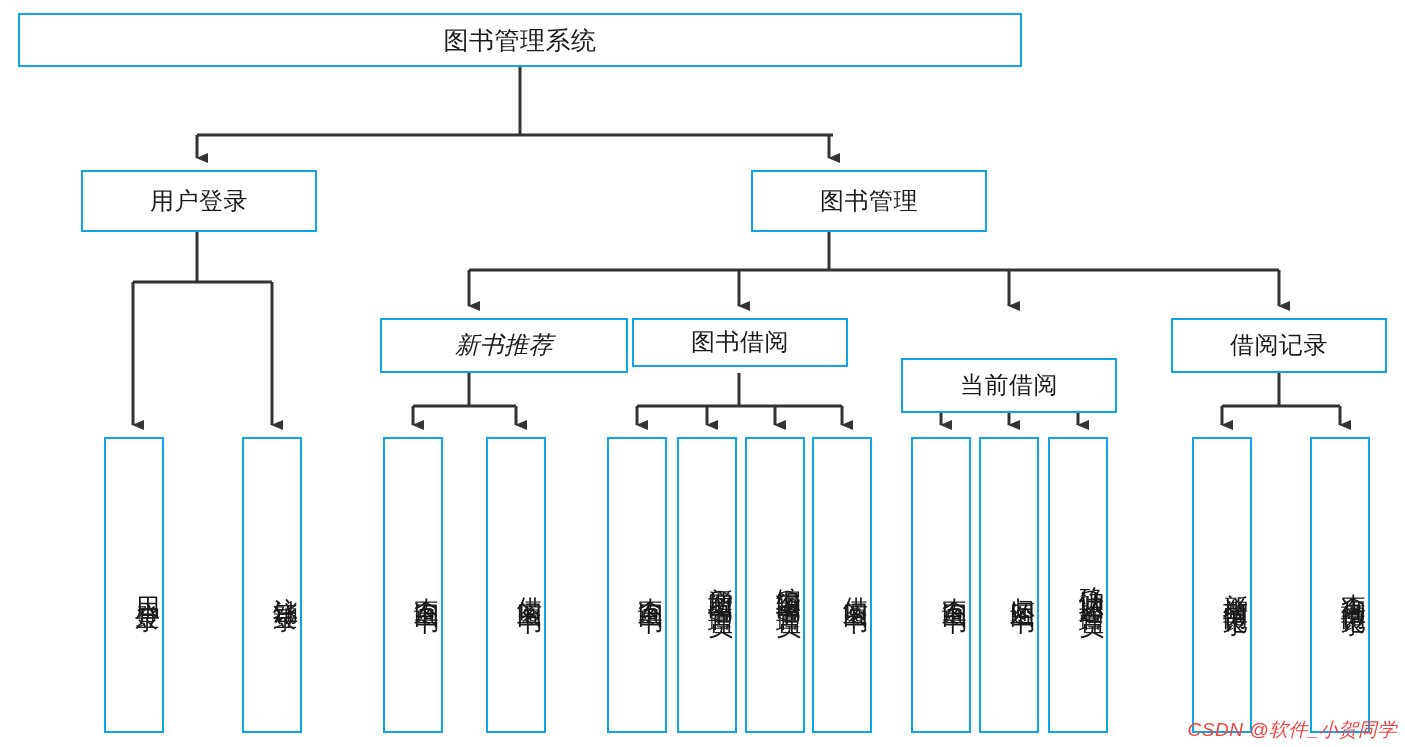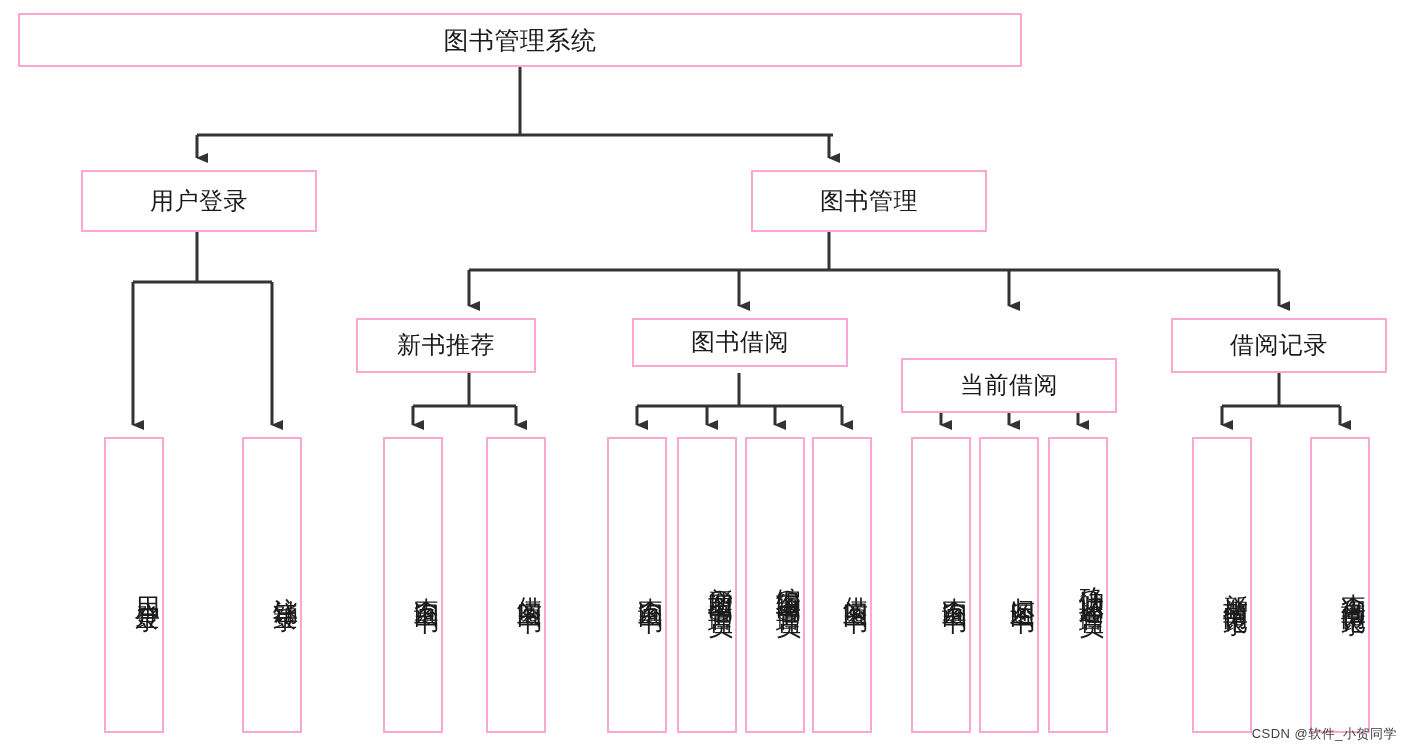--- a/index.html
+++ b/index.html
@@ -18,21 +18,21 @@
   svg#wires{
     position:absolute;
     left:0; top:0;
     width:1405px; height:747px;
     pointer-events:none;
   }
   .node{
     position:absolute;
     box-sizing:border-box;
     background:#ffffff;
-    border:2px solid #f9a8d4;
+    border:2px solid #0ea5e9;
     display:flex;
     align-items:center;
     justify-content:center;
     color:#1a1a1a;
     line-height:1.12;
   }
   .node.h{
     font-size:24px;
     letter-spacing:0.5px;
   }
@@ -52,24 +52,25 @@
   .node.leaf .vtext{
     writing-mode:vertical-rl;
     text-orientation:upright;
     white-space:nowrap;
     display:block;
   }
   .watermark{
     position:absolute;
     right:8px;
     bottom:4px;
-    font-size:13px;
-    color:#404040;
+    font-size:19px;
+    color:#ef4444;
     white-space:nowrap;
     letter-spacing:0.5px;
+    font-style:italic;
   }
 </style>
 </head>
 <body>
 
 <div id="canvas">
 
   <svg id="wires" viewBox="0 0 1405 747" xmlns="http://www.w3.org/2000/svg">
     <defs>
       <marker id="arw" markerWidth="10" markerHeight="12" refX="5" refY="11" orient="auto" markerUnits="userSpaceOnUse">
@@ -125,21 +126,21 @@
   </div>
 
   <div class="node h" style="left:81px; top:170px; width:236px; height:62px;">
     <span>用户登录</span>
   </div>
 
   <div class="node h" style="left:751px; top:170px; width:236px; height:62px;">
     <span>图书管理</span>
   </div>
 
-  <div class="node h" style="left:356px; top:318px; width:180px; height:55px;">
+  <div class="node h" style="left:380px; top:318px; width:248px; height:55px;font-style:italic;">
     <span>新书推荐</span>
   </div>
 
   <div class="node h" style="left:632px; top:318px; width:216px; height:49px;">
     <span>图书借阅</span>
   </div>
 
   <div class="node h" style="left:901px; top:318px; width:216px; height:55px;margin-top:40px;">
     <span>当前借阅</span>
   </div>

